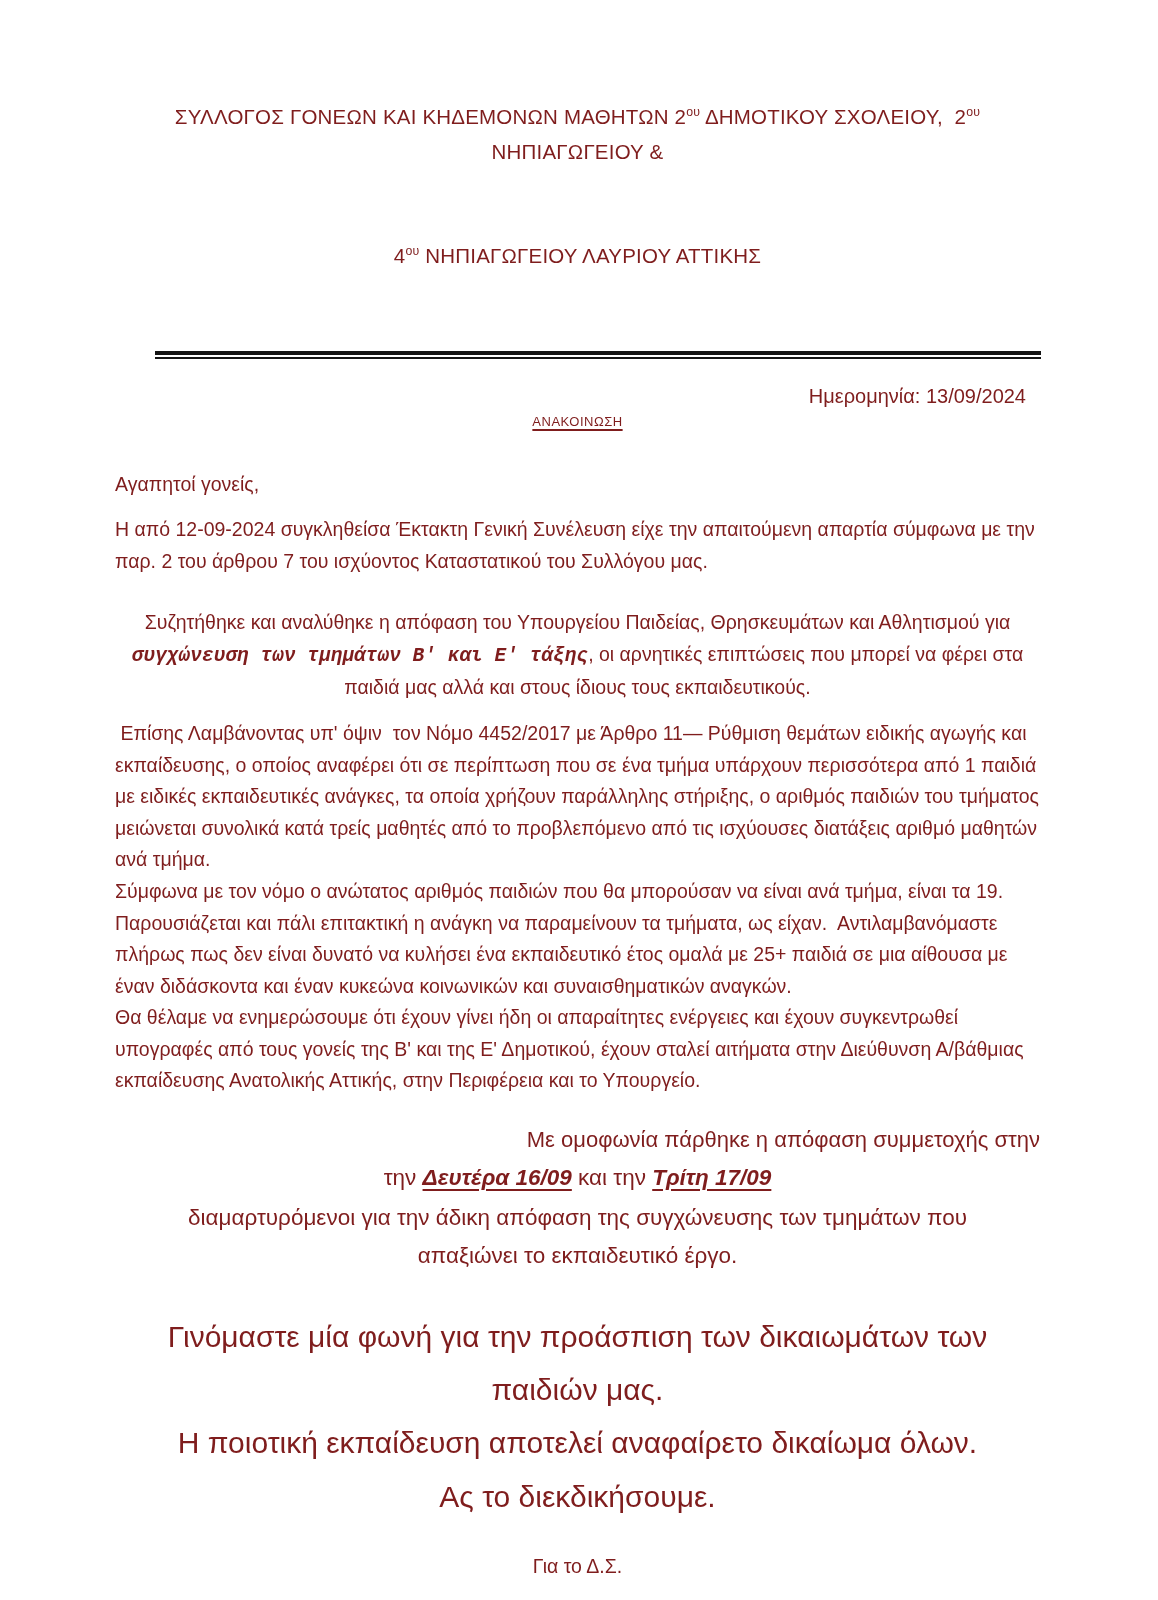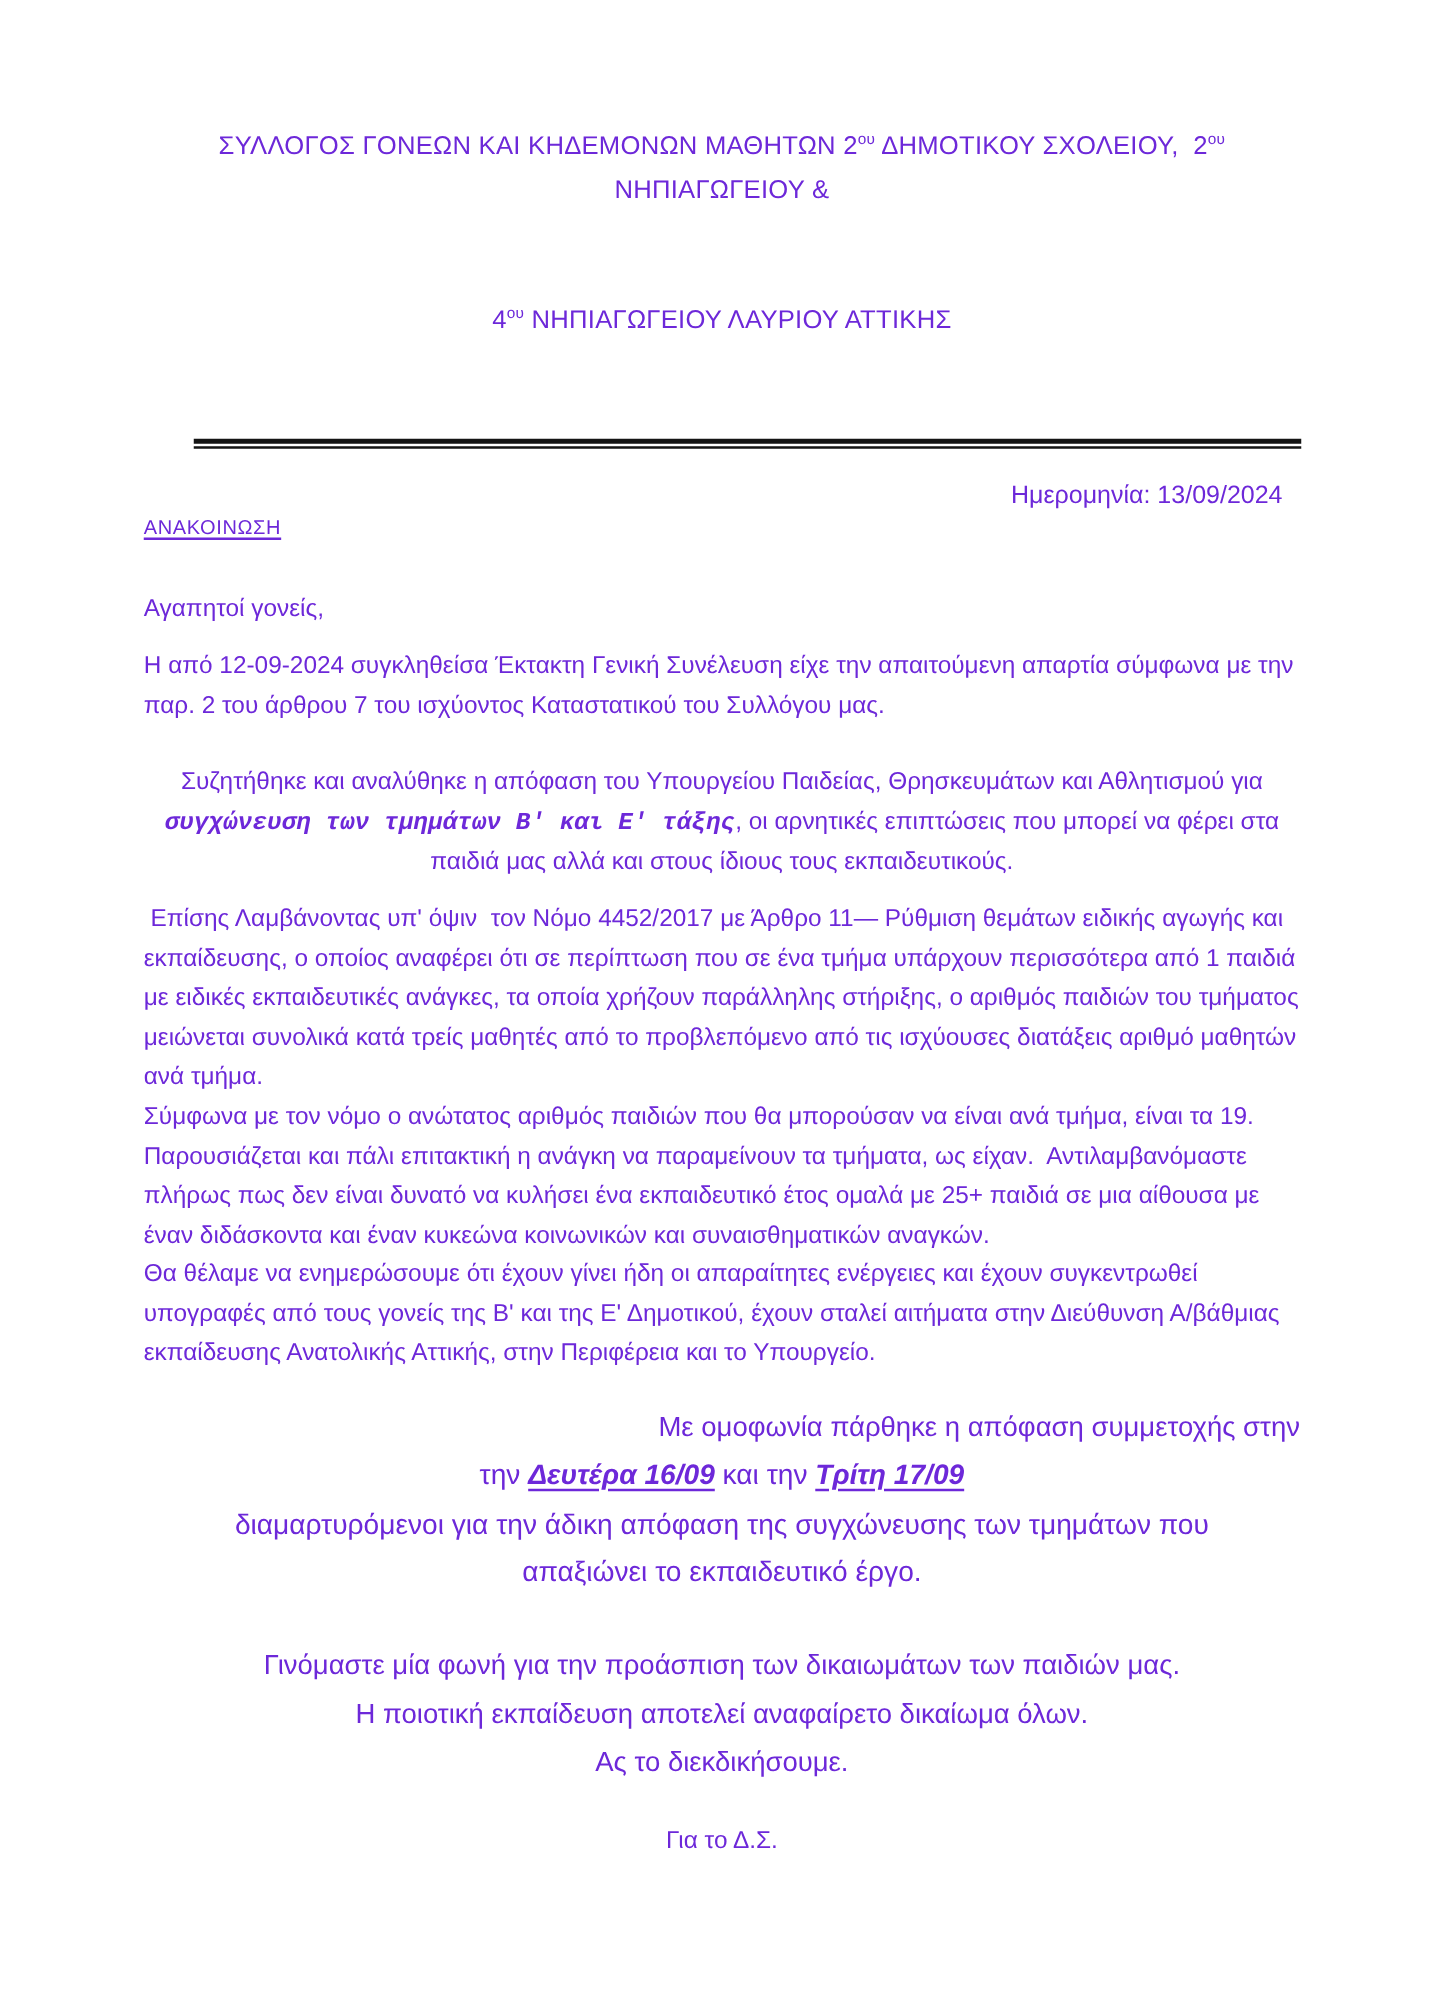--- a/index.html
+++ b/index.html
@@ -1,21 +1,21 @@
 <!DOCTYPE html>
 <html lang="el"><head>
 <meta charset="utf-8">
 <style>
   html,body { margin:0; padding:0; background:#ffffff; }
   .page {
     position:relative;
     width:1158px; height:1600px;
     margin:0 auto;
     background:#ffffff;
-    color:#6d28d9;
+    color:#7f1d1d;
     font-family:"Liberation Sans", sans-serif;
     box-sizing:border-box;
     padding:30px 118px 0 115px;
     overflow:hidden;
   }
   .pre { white-space:pre-wrap; }
 
   
   .header-title {
     text-align:center;
@@ -37,22 +37,22 @@
     margin-top:22px;
     padding-right:14px;
     text-align:right;
     font-size:20px;
     line-height:1.55;
   }
 
   
   .doc-title {
     margin-top:2px;
-    text-align:left;
-    font-size:16px;
+    text-align:center;
+    font-size:13px;
   }
   .doc-title .u {
     text-decoration:underline;
     text-decoration-thickness:2px;
     text-underline-offset:3px;
     letter-spacing:.5px;
   }
 
   
   .body-text { font-size:19.5px; line-height:1.62; }
@@ -67,21 +67,21 @@
   .abstain { margin-top:12px; text-align:center; font-size:26px; font-weight:700; letter-spacing:.5px; }
   .abstain .u { text-decoration:underline; text-decoration-thickness:2px; text-underline-offset:4px; }
   .dates-line { margin-top:12px; text-align:center; font-size:22.5px; }
   .date-emph {
     font-weight:700; font-style:italic;
     text-decoration:underline; text-decoration-thickness:2px; text-underline-offset:4px;
   }
   .reason { margin:8px 20px 0 20px; text-align:center; font-size:22.5px; line-height:1.7; }
 
   
-  .closing { margin-top:34px; text-align:center; font-size:22px; line-height:1.78; }
+  .closing { margin-top:34px; text-align:center; font-size:30px; line-height:1.78; }
   .signoff { margin-top:32px; text-align:center; font-size:19.5px; }
 </style>
 </head>
 <body>
 
 <div class="page">
 
   <div class="header-title pre">
     <div><span>ΣΥΛΛΟΓΟΣ ΓΟΝΕΩΝ ΚΑΙ ΚΗΔΕΜΟΝΩΝ ΜΑΘΗΤΩΝ 2</span><sup>ου</sup><span class="pre"> ΔΗΜΟΤΙΚΟΥ ΣΧΟΛΕΙΟΥ,  2</span><sup>ου</sup><span> ΝΗΠΙΑΓΩΓΕΙΟΥ &amp;</span></div>
     <div><span>4</span><sup>ου</sup><span> ΝΗΠΙΑΓΩΓΕΙΟΥ ΛΑΥΡΙΟΥ ΑΤΤΙΚΗΣ</span></div>

